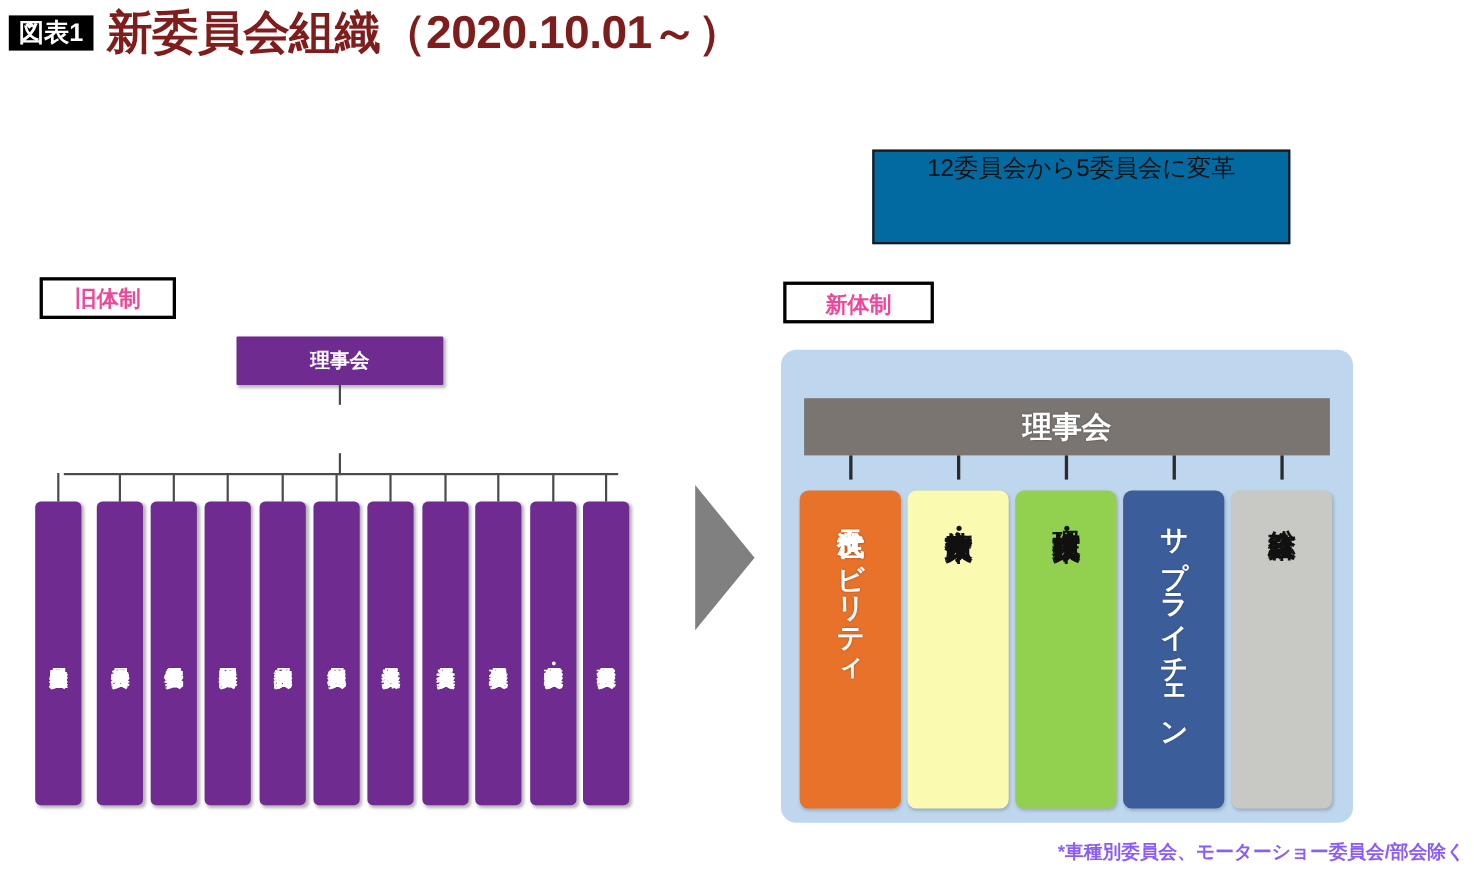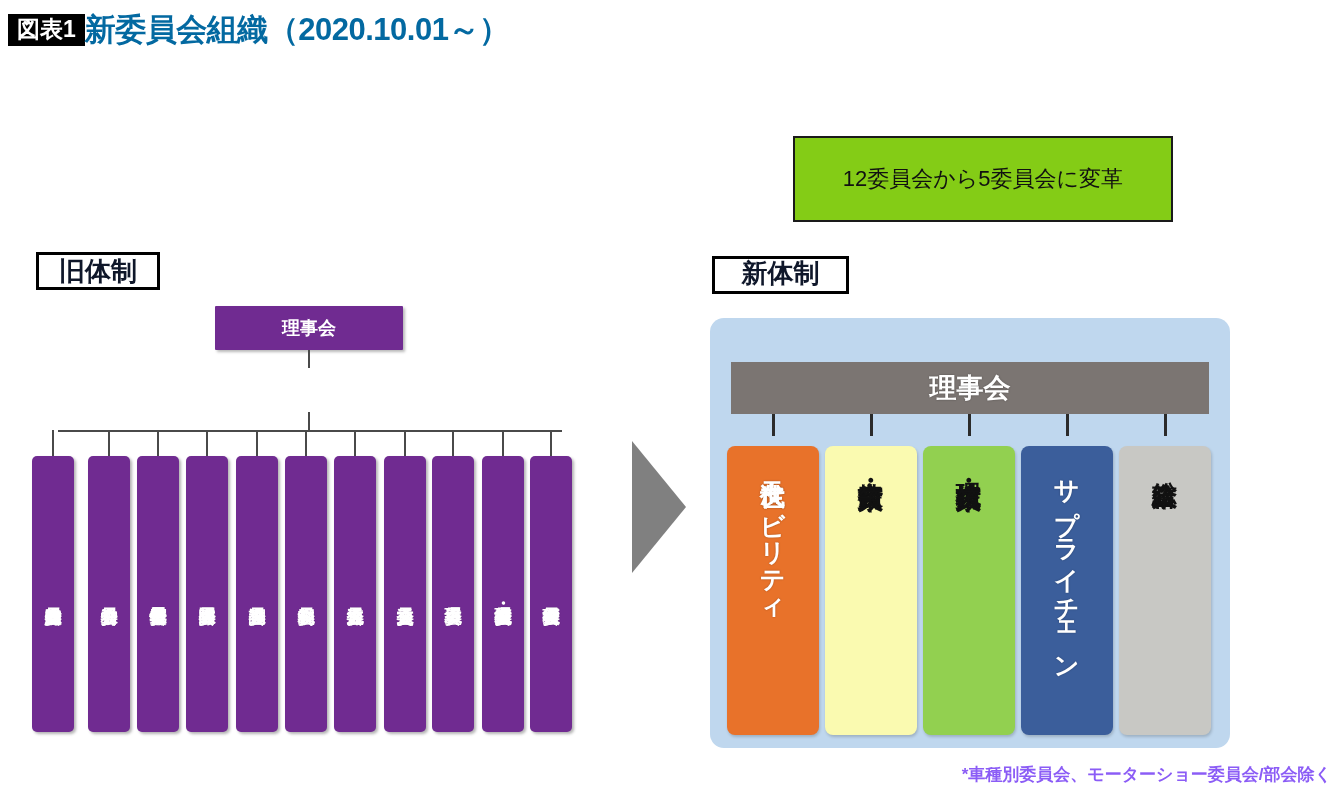--- a/index.html
+++ b/index.html
@@ -15,42 +15,43 @@
   
   .title-row{position:absolute;left:8px;top:8px;height:44px;display:flex;align-items:center;}
   .fig-badge{
     background:#000000;color:#ffffff;
     font-size:23px;font-weight:bold;
     padding:4px 9px 5px 9px;
     line-height:1;
     letter-spacing:0px;
   }
   .title-text{
-    font-size:31px;font-weight:bold;color:#0369a1;
+    margin-left:12px;
+    font-size:42px;font-weight:bold;color:#7f1d1d;
     letter-spacing:-0.5px;
     white-space:nowrap;
   }
 
   
   .sys-label{
     position:absolute;
     border:3px solid #000000;
     background:#ffffff;
-    font-size:26px;font-weight:bold;color:#0f172a;
+    font-size:20px;font-weight:bold;color:#ec4899;
     display:flex;align-items:center;justify-content:center;
     box-sizing:border-box;
   }
   #label-old{left:36px;top:252px;width:124px;height:38px;}
   #label-new{left:712px;top:256px;width:137px;height:38px;align-items:flex-end;}
 
   
   .callout{
     position:absolute;left:793px;top:136px;width:380px;height:86px;
-    border:2px solid #1a1a1a;background:#84cc16;
-    display:flex;align-items:center;justify-content:center;
+    border:2px solid #1a1a1a;background:#0369a1;
+    display:flex;justify-content:center;
     font-size:22px;color:#111111;
     box-sizing:border-box;
   }
 
   
   .old-wrap{position:absolute;left:0;top:0;width:640px;height:800px;}
 
   .pbox{
     position:absolute;
     background:#702B91;

